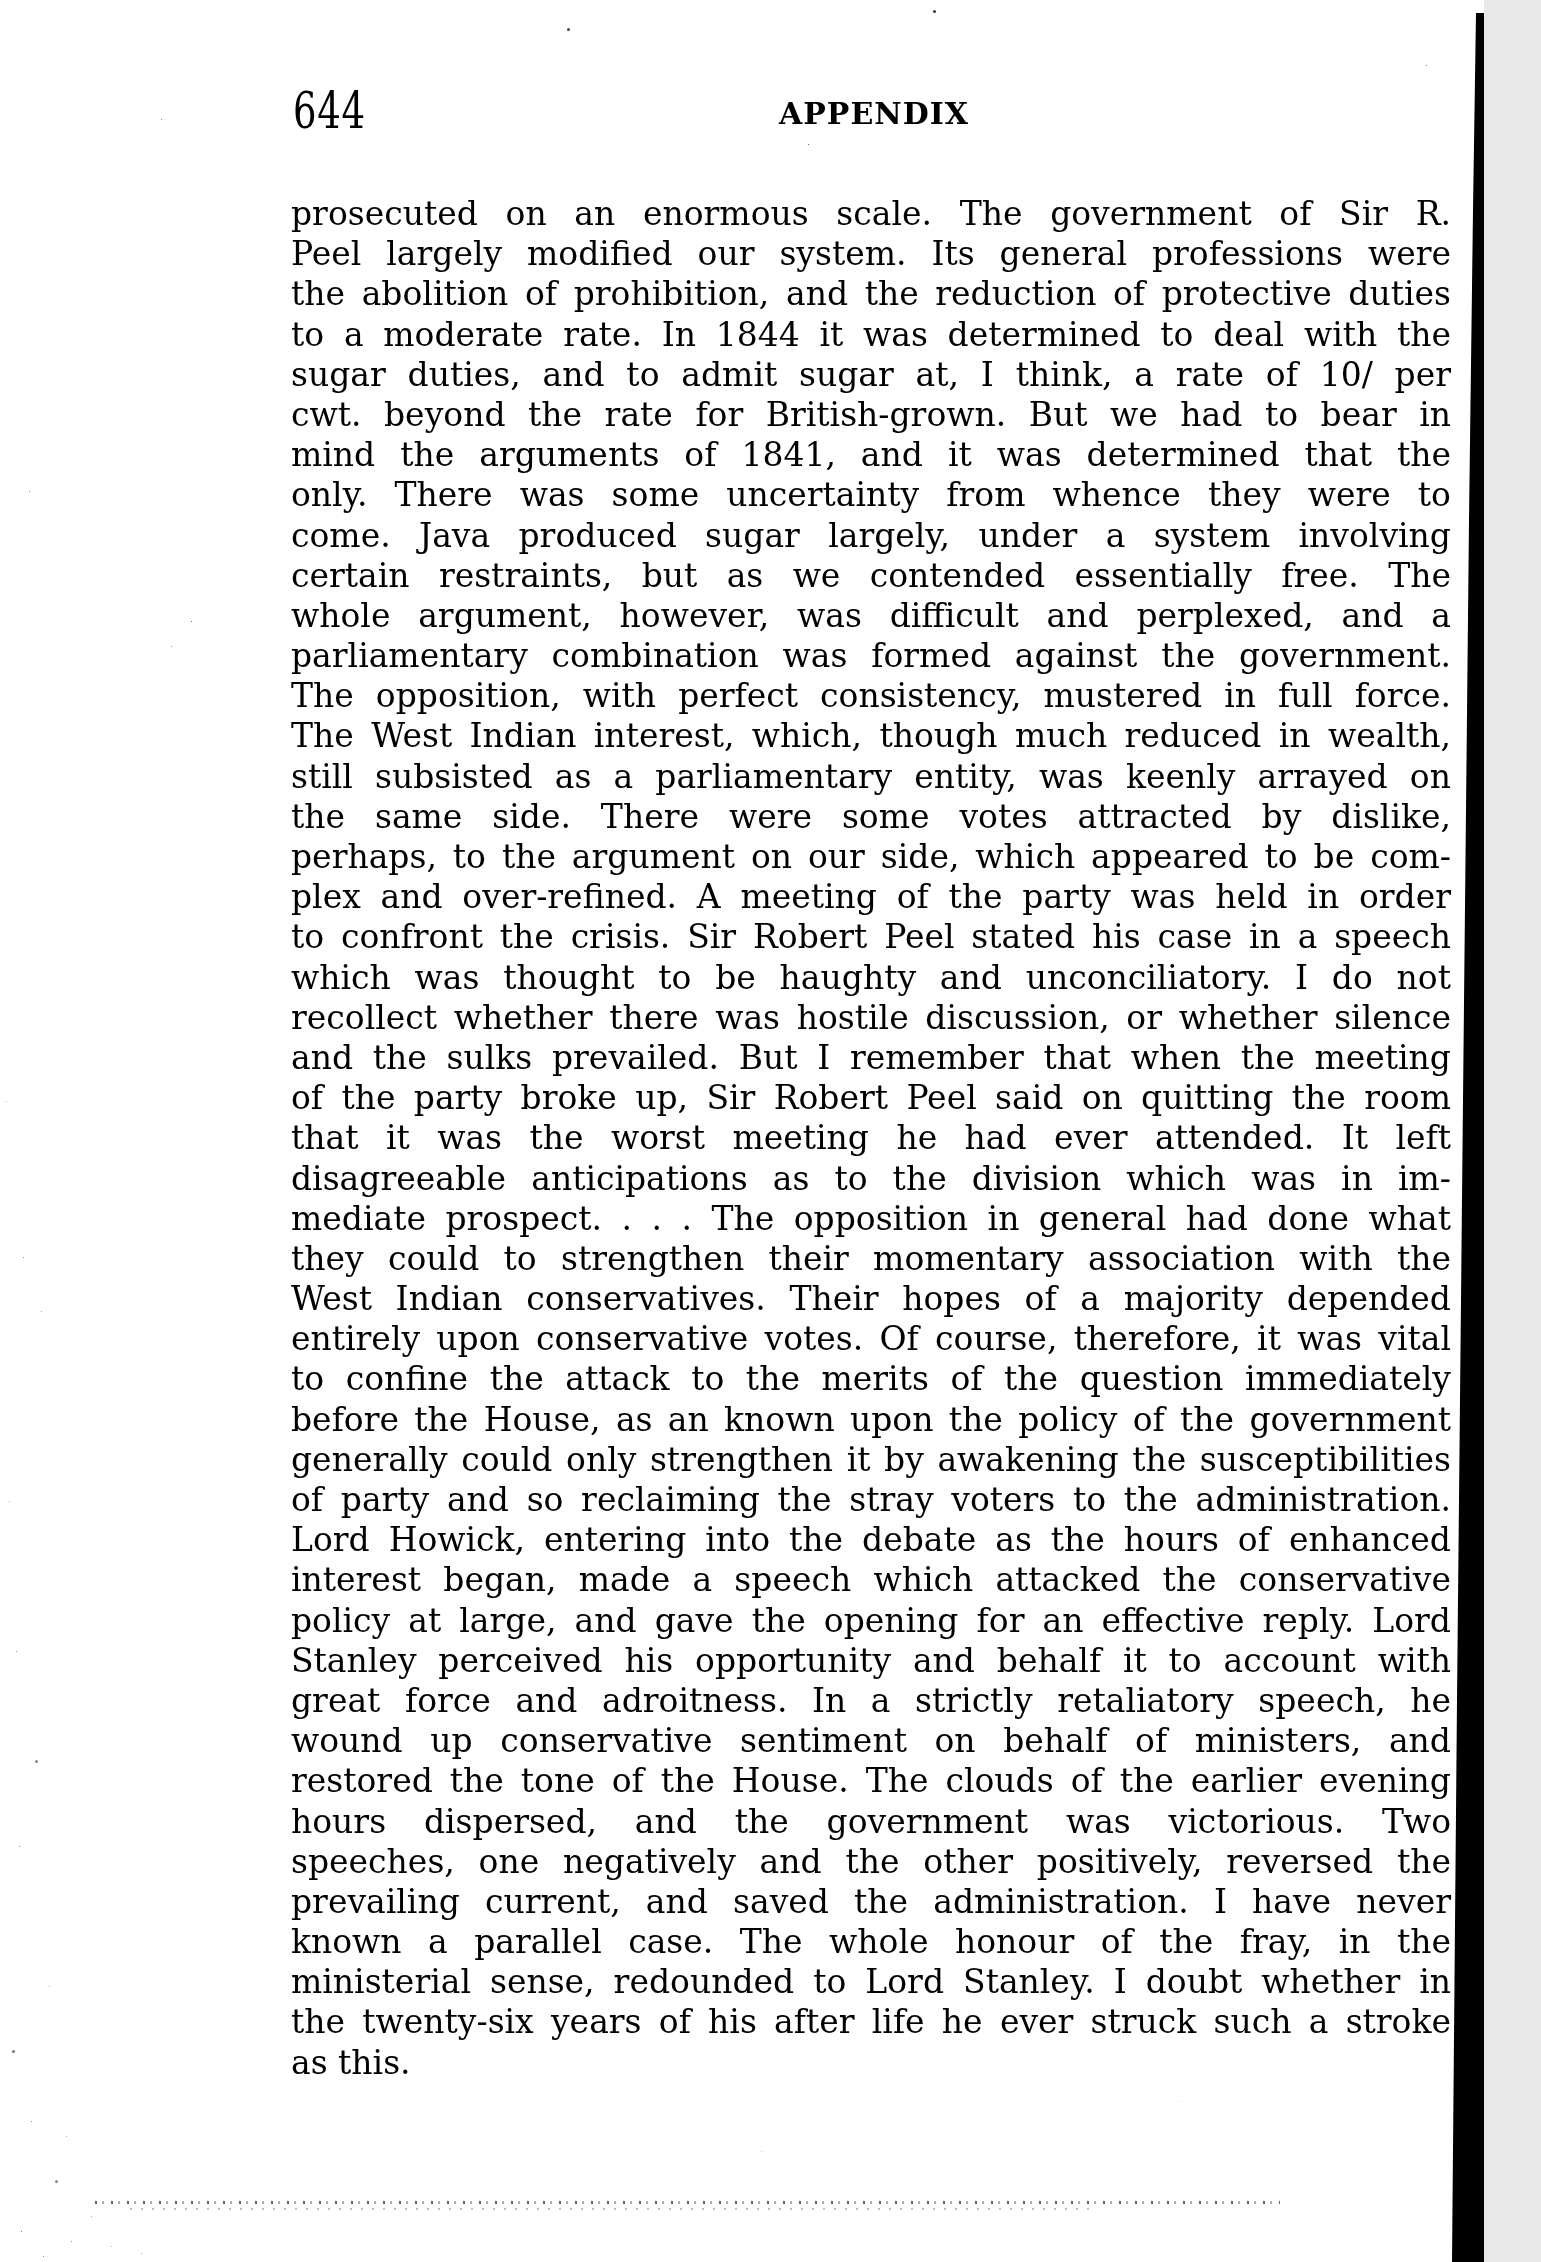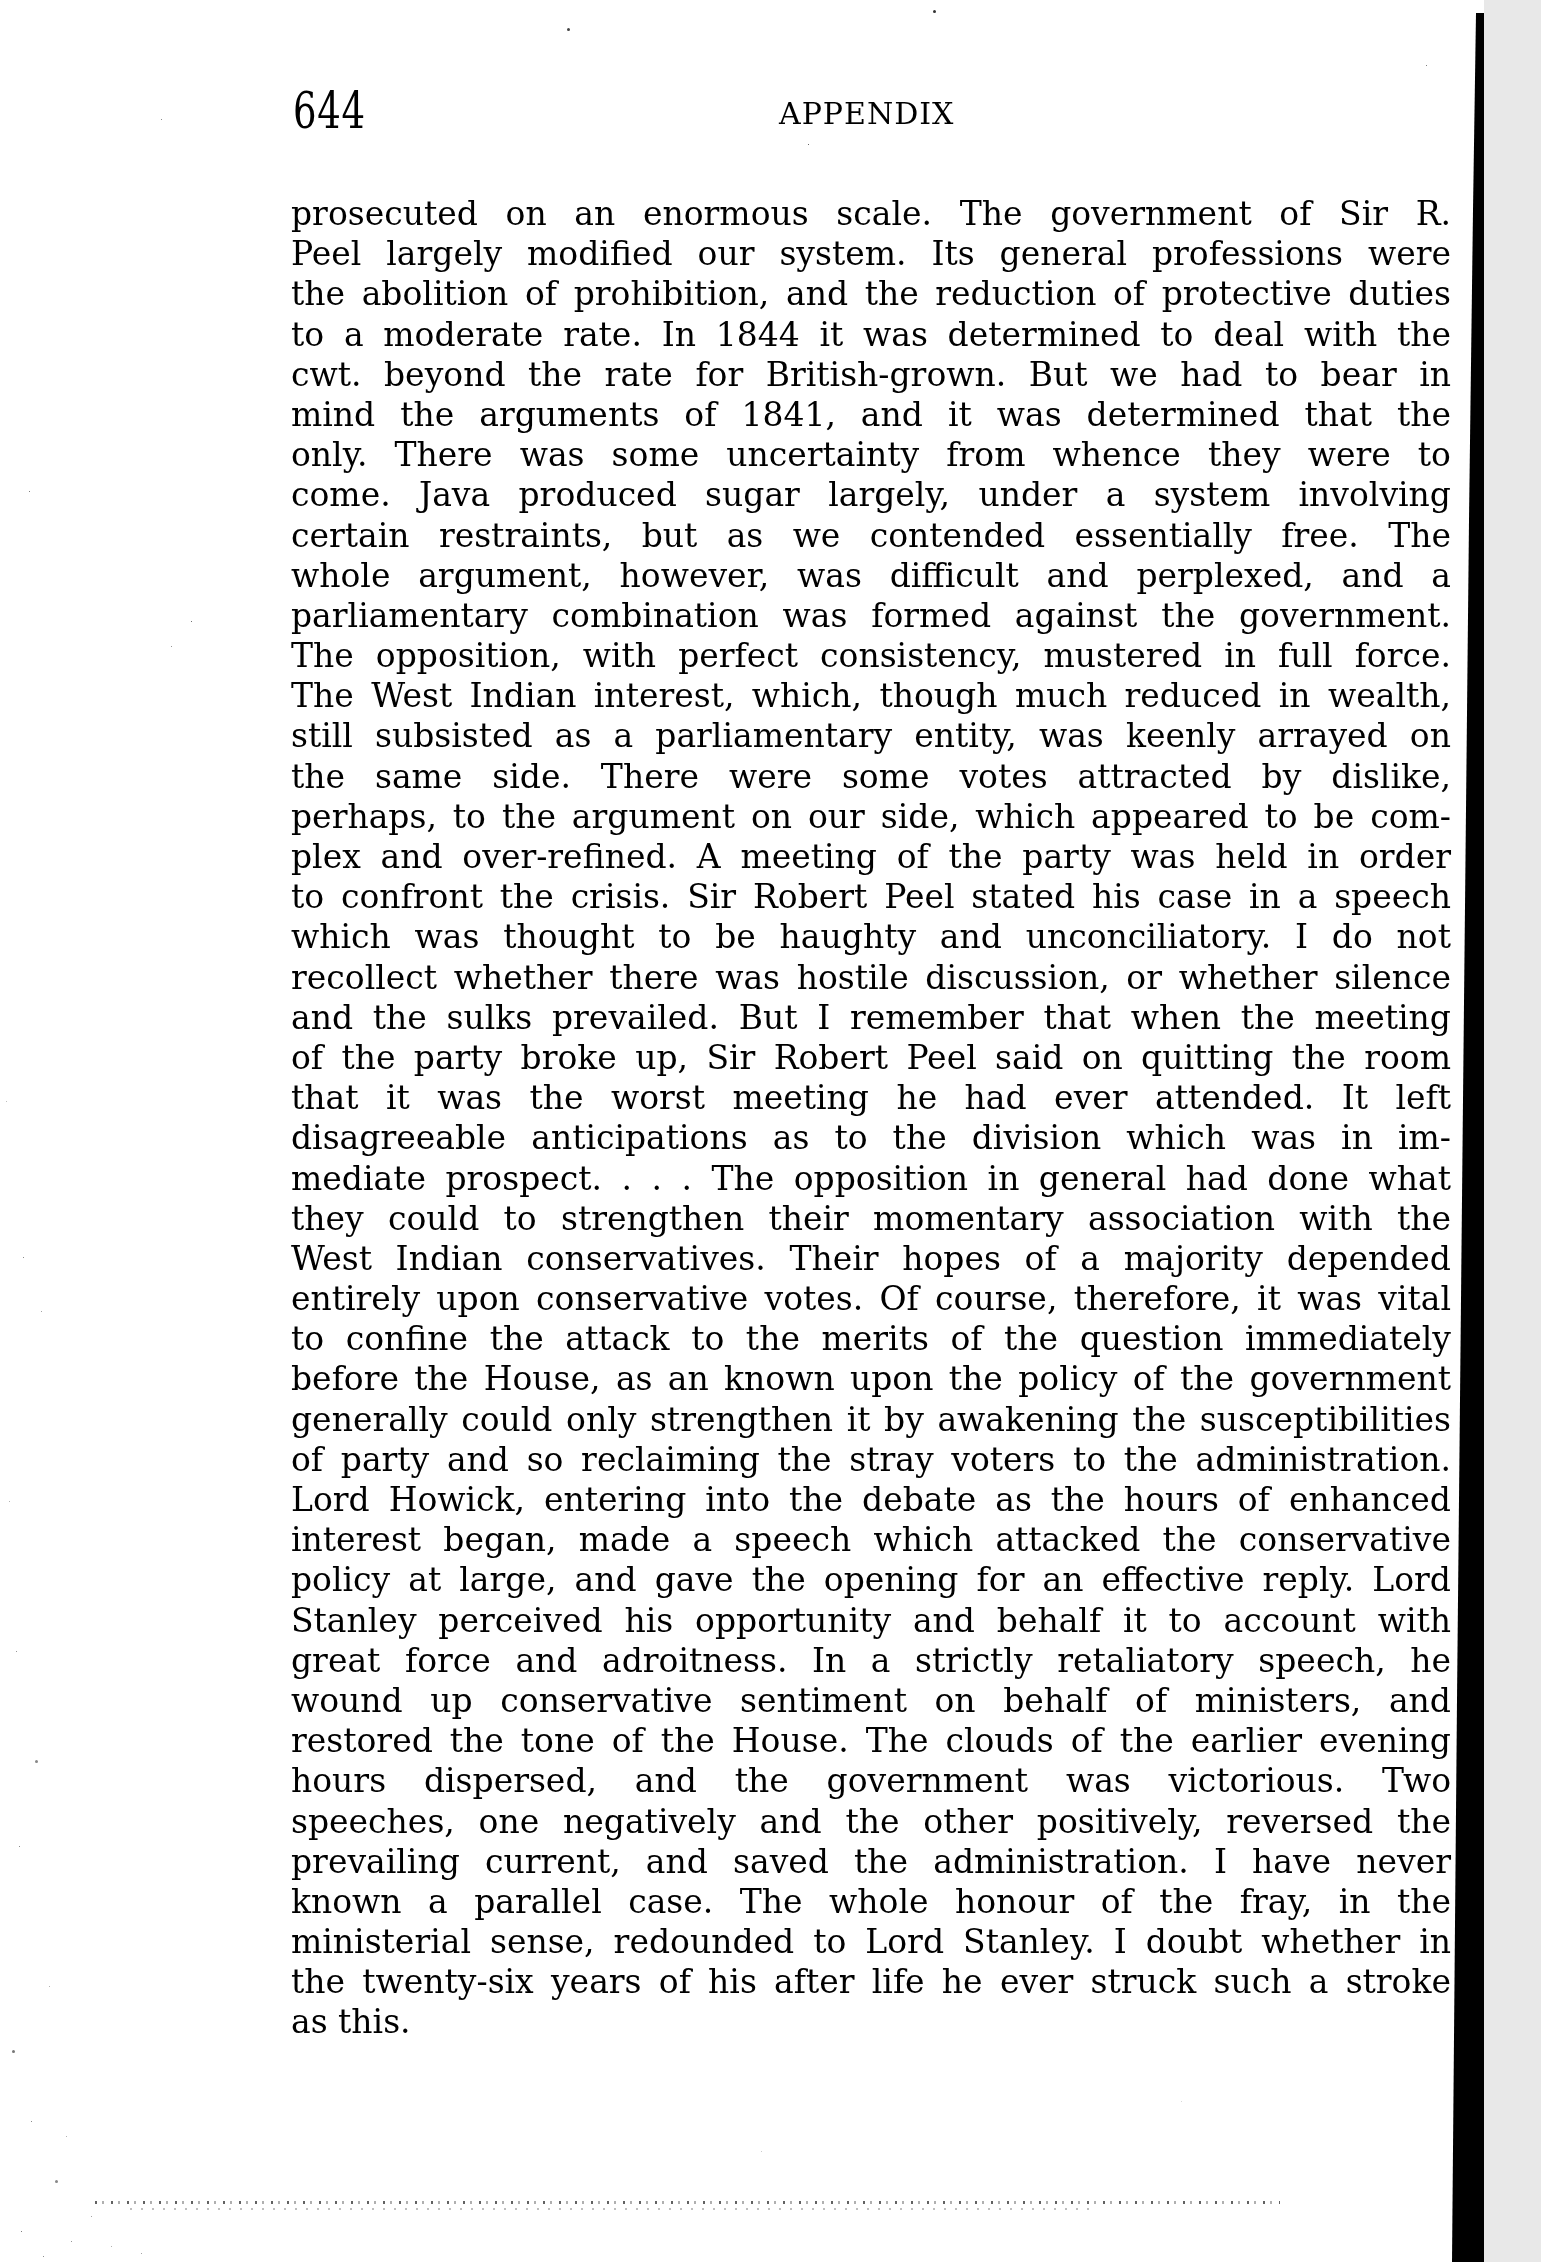--- a/index.html
+++ b/index.html
@@ -22,21 +22,21 @@
     letter-spacing: 1px;
     transform: scaleX(0.74);
     transform-origin: left top;
   }
   .running-head {
     position: absolute;
     left: 779px;
     top: 99px;
     font-size: 30px;
     line-height: 1;
-    font-weight: normal;
+    font-weight: bold;
     letter-spacing: 1px;
   }
   .body-text {
     position: absolute;
     left: 291px;
     top: 194px;
     width: 1160px;
     font-size: 33px;
     line-height: 40.2px;
   }
@@ -123,20 +123,21 @@
 
   <div class="page-number">644</div>
 
   <div class="running-head">APPENDIX</div>
 
   <div class="body-text">
       <div class="line">prosecuted on an enormous scale. The government of Sir R.</div>
       <div class="line">Peel largely modified our system. Its general professions were</div>
       <div class="line">the abolition of prohibition, and the reduction of protective duties</div>
       <div class="line">to a moderate rate. In 1844 it was determined to deal with the</div>
+      <div class="line">sugar duties, and to admit sugar at, I think, a rate of 10/ per</div>
       <div class="line">cwt. beyond the rate for British-grown. But we had to bear in</div>
       <div class="line">mind the arguments of 1841, and it was determined that the</div>
       <div class="line">only. There was some uncertainty from whence they were to</div>
       <div class="line">come. Java produced sugar largely, under a system involving</div>
       <div class="line">certain restraints, but as we contended essentially free. The</div>
       <div class="line">whole argument, however, was difficult and perplexed, and a</div>
       <div class="line">parliamentary combination was formed against the government.</div>
       <div class="line">The opposition, with perfect consistency, mustered in full force.</div>
       <div class="line">The West Indian interest, which, though much reduced in wealth,</div>
       <div class="line">still subsisted as a parliamentary entity, was keenly arrayed on</div>

